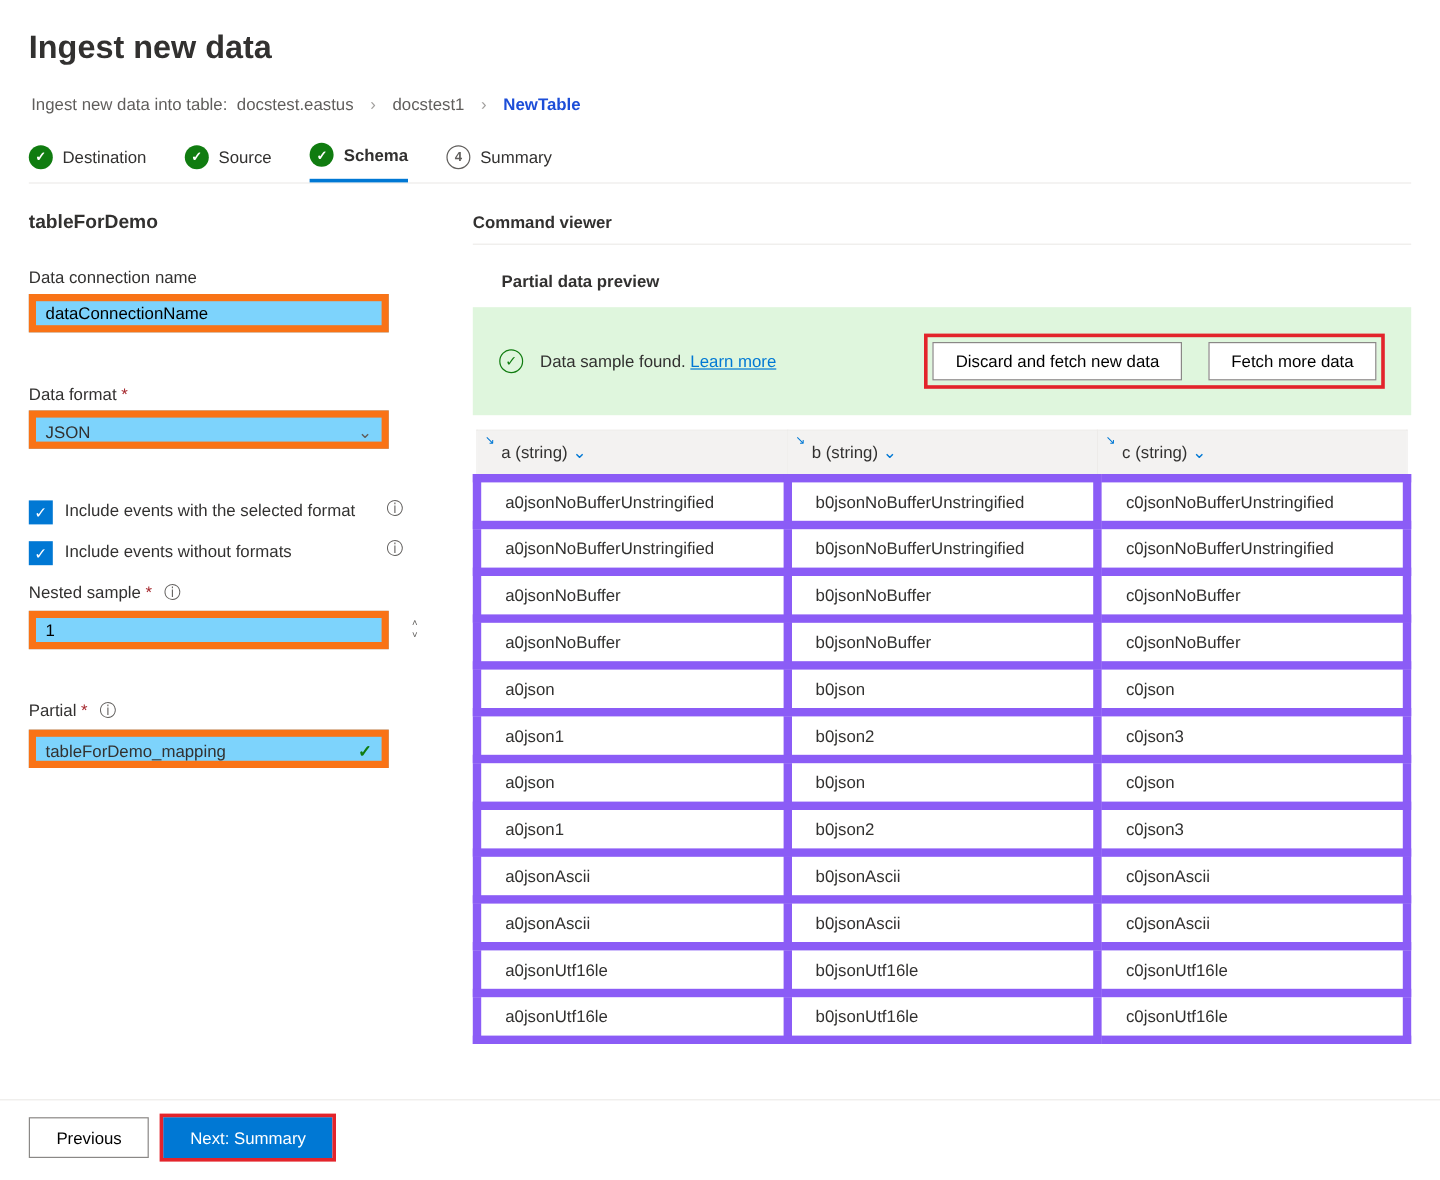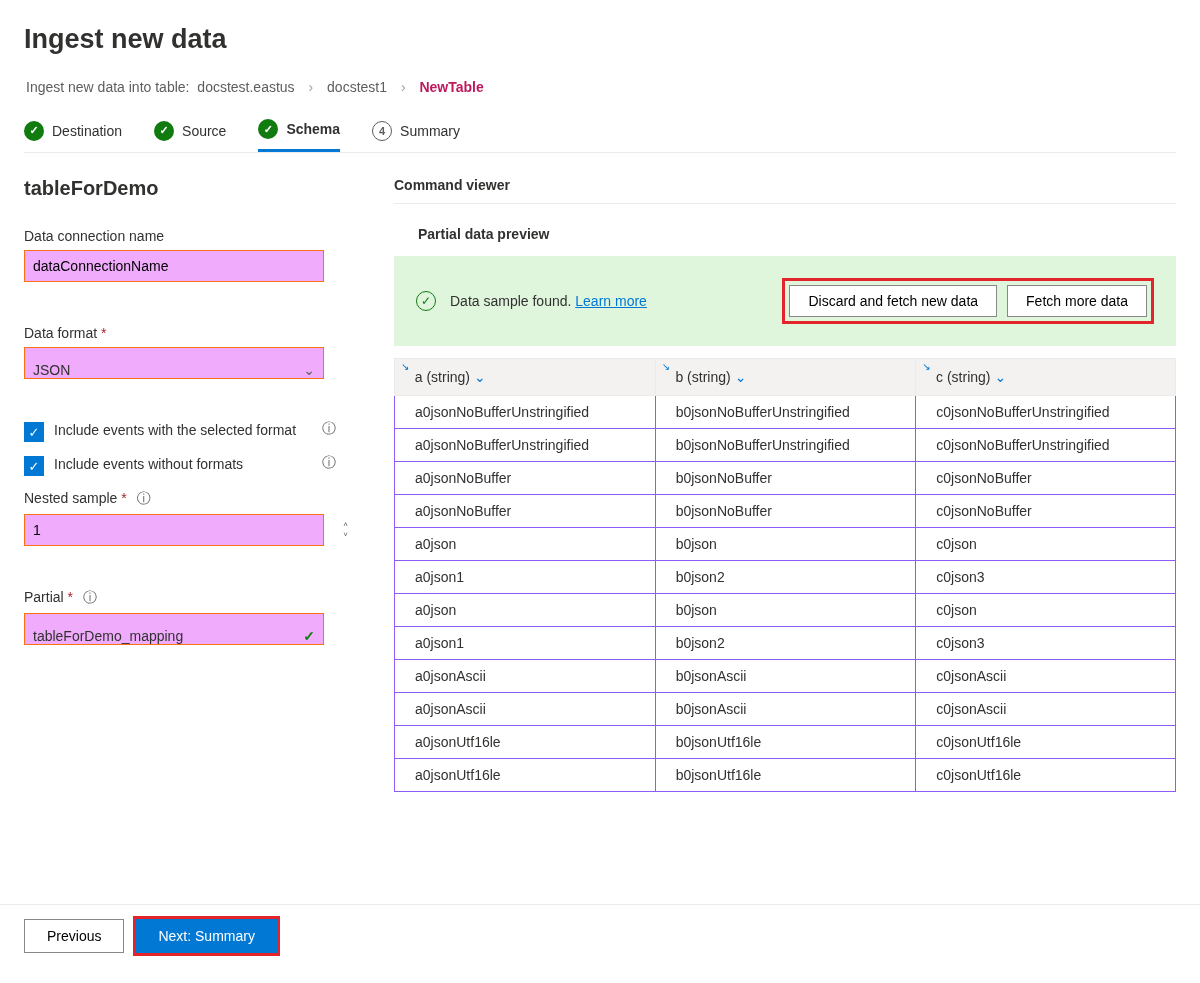--- a/index.html
+++ b/index.html
@@ -8,44 +8,44 @@
     font-family: "Segoe UI", -apple-system, BlinkMacSystemFont, sans-serif;
     font-size: 14px;
     color: #323130;
     background: #fff;
     padding: 24px 24px 0 24px;
   }
   h1 { font-size: 27px; font-weight: 600; margin: 0 0 24px 0; }
   .breadcrumb { color: #605e5c; margin-bottom: 24px; font-size: 14px; }
   .breadcrumb span { margin: 0 2px; }
   .breadcrumb .sep { color: #a19f9d; margin: 0 8px; }
-  .breadcrumb .last { color: #be185d; font-weight: 600; }
+  .breadcrumb .last { color: #1d4ed8; font-weight: 600; }
 
   .steps { display: flex; gap: 32px; border-bottom: 1px solid #edebe9; margin-bottom: 24px; }
   .step { display: flex; align-items: center; gap: 8px; padding-bottom: 10px; color: #323130; }
   .step.current { font-weight: 600; border-bottom: 3px solid #0078d4; }
   .step .circle {
     width: 20px; height: 20px; border-radius: 50%;
     display: inline-flex; align-items: center; justify-content: center;
     font-size: 11px; font-weight: 600;
   }
   .step .circle.done { background: #107c10; color: #fff; }
   .step .circle.pending { border: 1px solid #605e5c; color: #605e5c; }
 
   .main { display: flex; gap: 40px; }
   .left { width: 330px; flex-shrink: 0; }
   .right { flex: 1; min-width: 0; }
 
-  .left h2 { font-size: 20px; font-weight: 600; margin: 0 0 28px 0; }
+  .left h2 { font-size: 16px; font-weight: 600; margin: 0 0 28px 0; }
   .field { margin-bottom: 43px; }
   .field-label { display: block; margin-bottom: 6px; color: #323130; }
   .req { color: #a4262c; }
   .text-input, .select {
     width: 300px; height: 32px; padding: 0 8px;
-    border: 1px solid #f97316; background: #f0abfc;
+    border: 6px solid #f97316; background: #7dd3fc;
     font: inherit; display: flex; align-items: center; justify-content: space-between;
   }
   .select { cursor: pointer; align-items: flex-end; }
   .select .chev { color: #605e5c; }
   .select .check { color: #107c10; font-weight: bold; }
   .stepper { position: relative; }
   .stepper .ctrls { position: absolute; right: 6px; top: 0; height: 32px; display: flex; flex-direction: column; justify-content: center; font-size: 8px; color: #605e5c; gap: 0; line-height: 10px; }
 
   .check-row { display: flex; align-items: flex-start; gap: 10px; margin-bottom: 14px; position: relative; }
   .checkbox {
@@ -64,40 +64,40 @@
     display: flex; align-items: center; gap: 14px;
     position: relative;
   }
   .banner .icon {
     width: 20px; height: 20px; border: 1.5px solid #107c10; border-radius: 50%;
     display: flex; align-items: center; justify-content: center; color: #107c10; font-size: 12px;
     flex-shrink: 0;
   }
   .banner .msg { flex-shrink: 0; text-align: center; }
   .banner a { color: #0078d4; text-decoration: underline; }
-  .banner .actions { margin-left: auto; display: flex; gap: 10px; padding: 4px; border: 3px solid #e3242b; }
+  .banner .actions { margin-left: auto; display: flex; gap: 22px; padding: 4px; border: 3px solid #e3242b; }
   .btn-sec {
     background: #fff; border: 1px solid #8a8886; height: 32px; padding: 0 18px;
     font: inherit; cursor: pointer;
   }
 
   table { width: 100%; border-collapse: collapse; margin-top: 12px; font-size: 14px; }
   th {
     text-align: left; background: #f3f2f1; font-weight: 400;
     padding: 10px 12px; border: 1px solid #edebe9; color: #323130;
     position: relative;
   }
   th .newcol {
     color: #0078d4; font-size: 10px; position: absolute; left: 6px; top: 2px;
   }
   th .chev { color: #0078d4; margin-left: 4px; }
-  td { padding: 8px 20px; border: 1px solid #8b5cf6; }
+  td { padding: 8px 20px; border: 7px solid #8b5cf6; }
 
   .footer {
-    position: fixed; bottom: 16px; left: 0; right: 0;
+    position: fixed; bottom: 4px; left: 0; right: 0;
     background: #fff; border-top: 1px solid #edebe9;
     padding: 14px 24px; display: flex; gap: 12px;
   }
   .btn-prev {
     background: #fff; border: 1px solid #8a8886; height: 34px; padding: 0 22px;
     font: inherit; cursor: pointer;
   }
   .btn-next {
     background: #0078d4; color: #fff; border: none; height: 34px; padding: 0 22px;
     font: inherit; cursor: pointer; outline: 3px solid #e3242b; outline-offset: 0;

